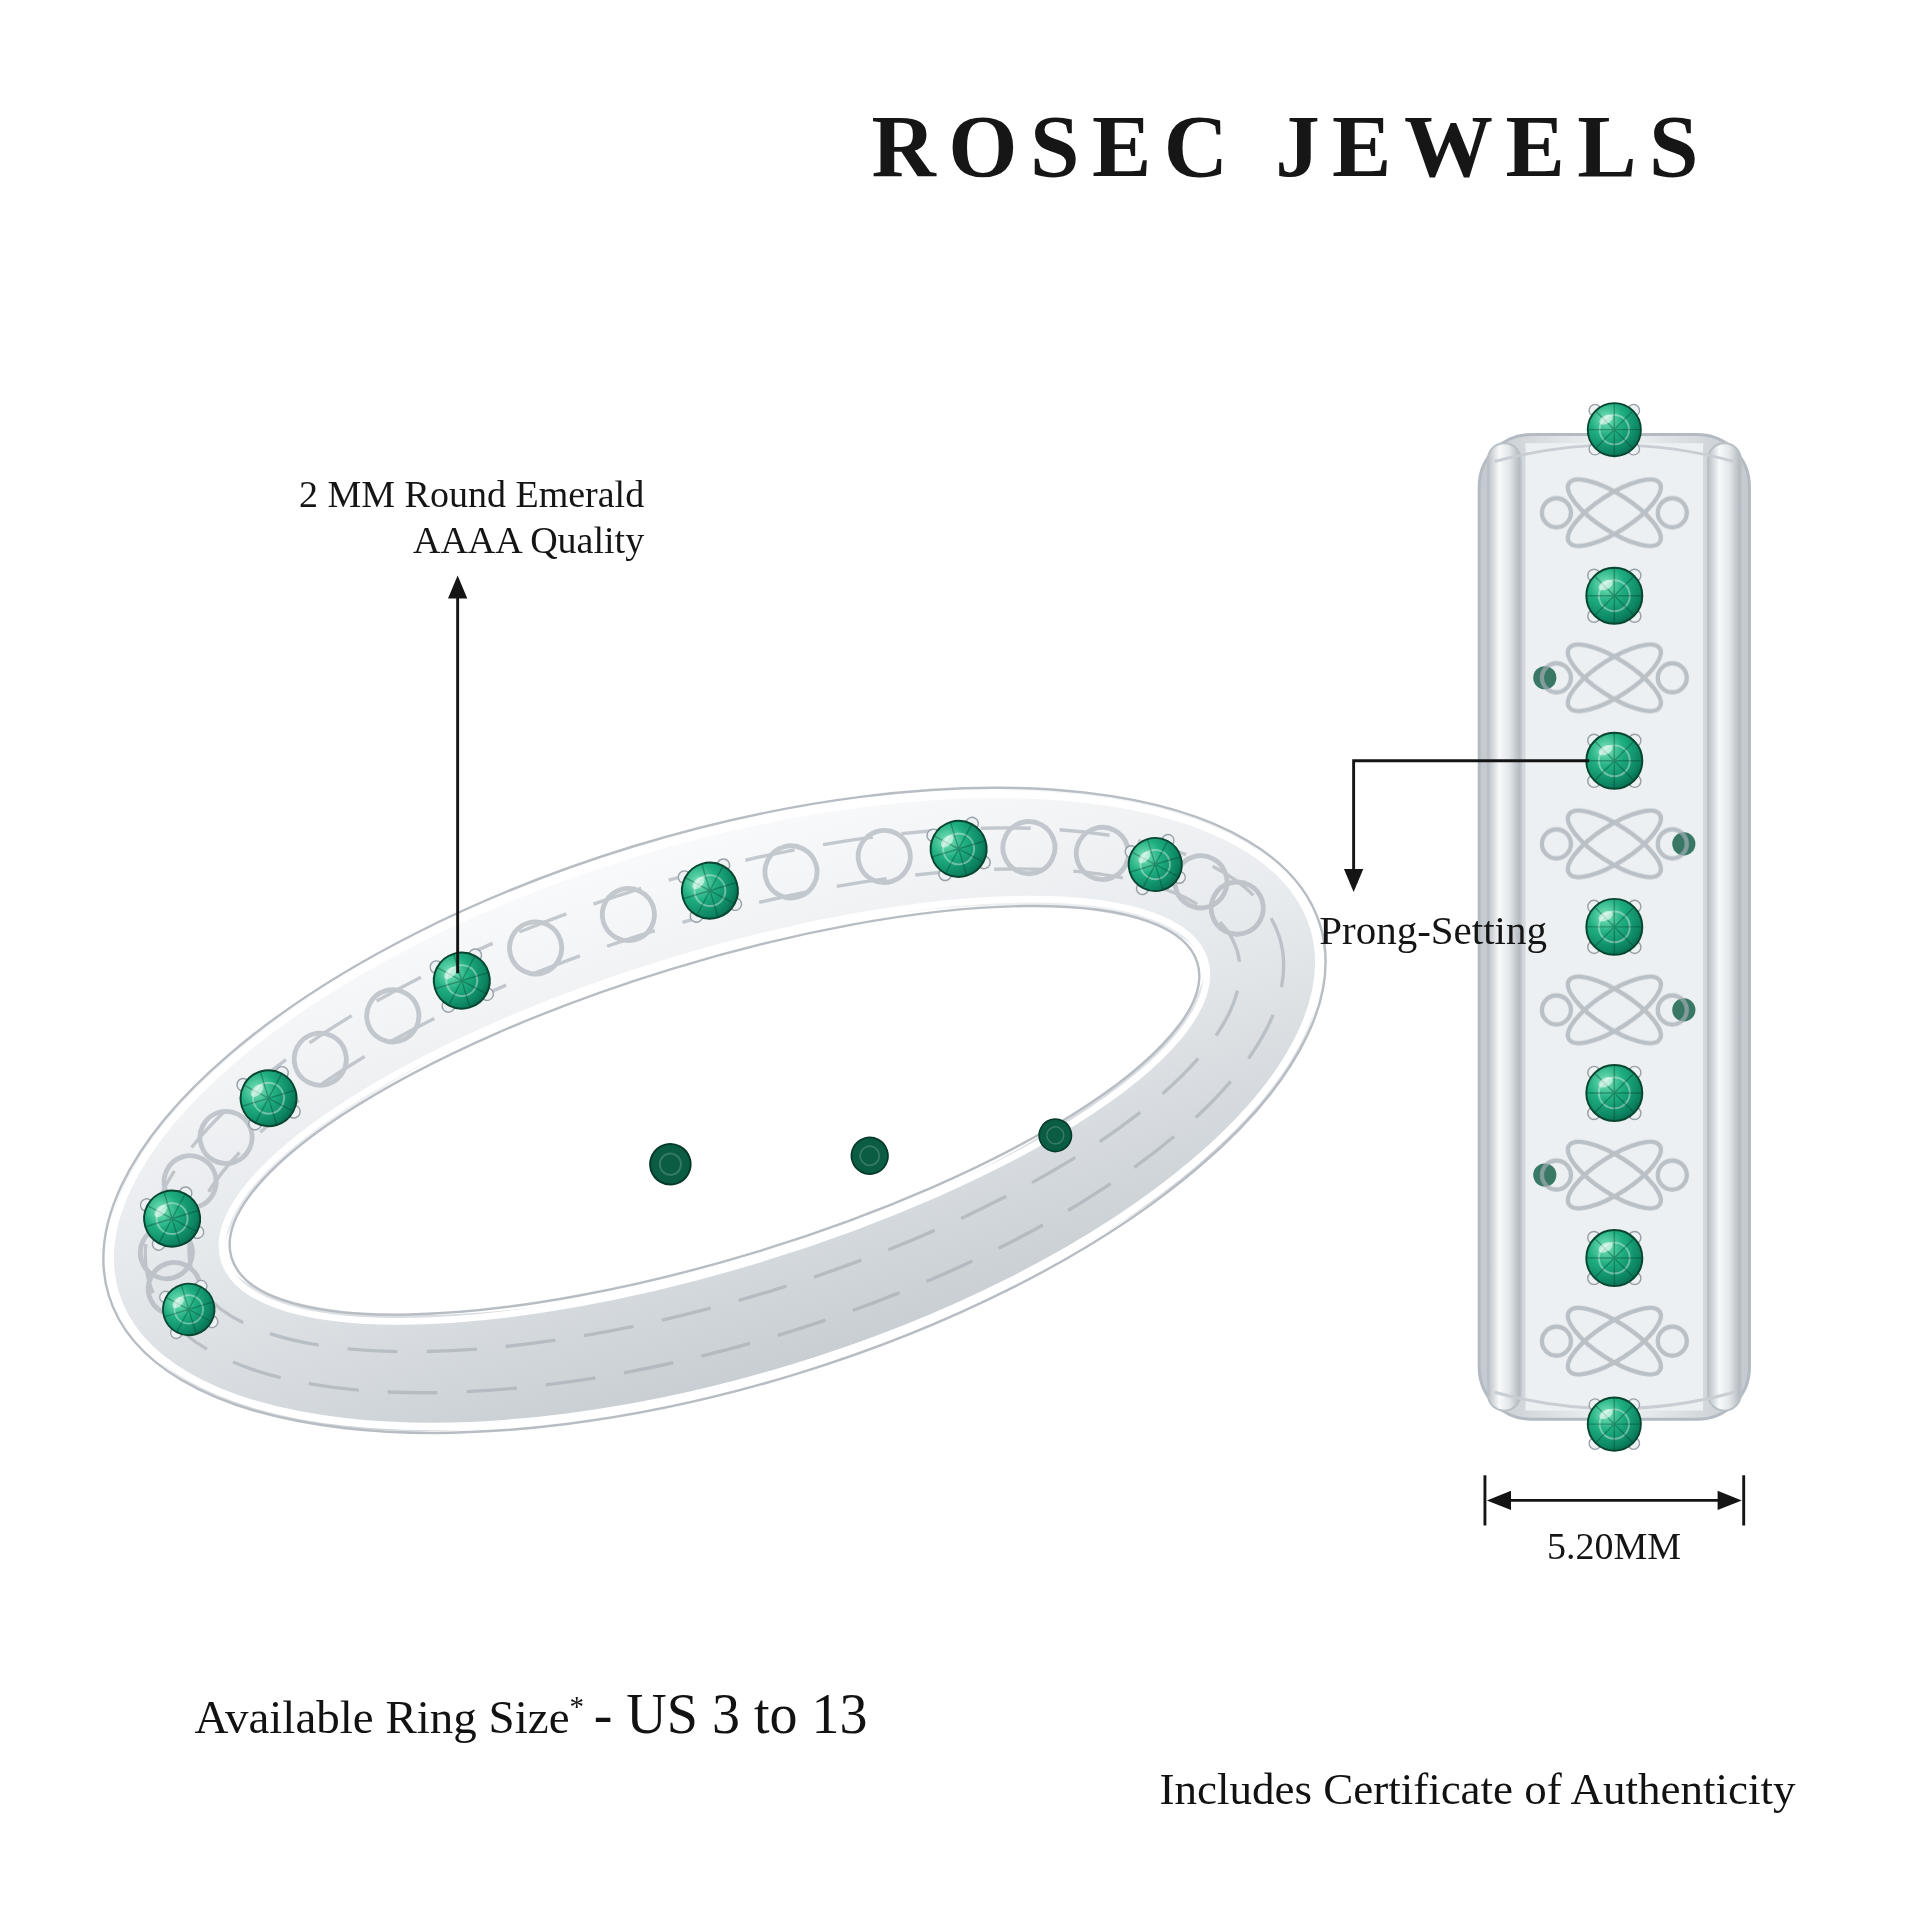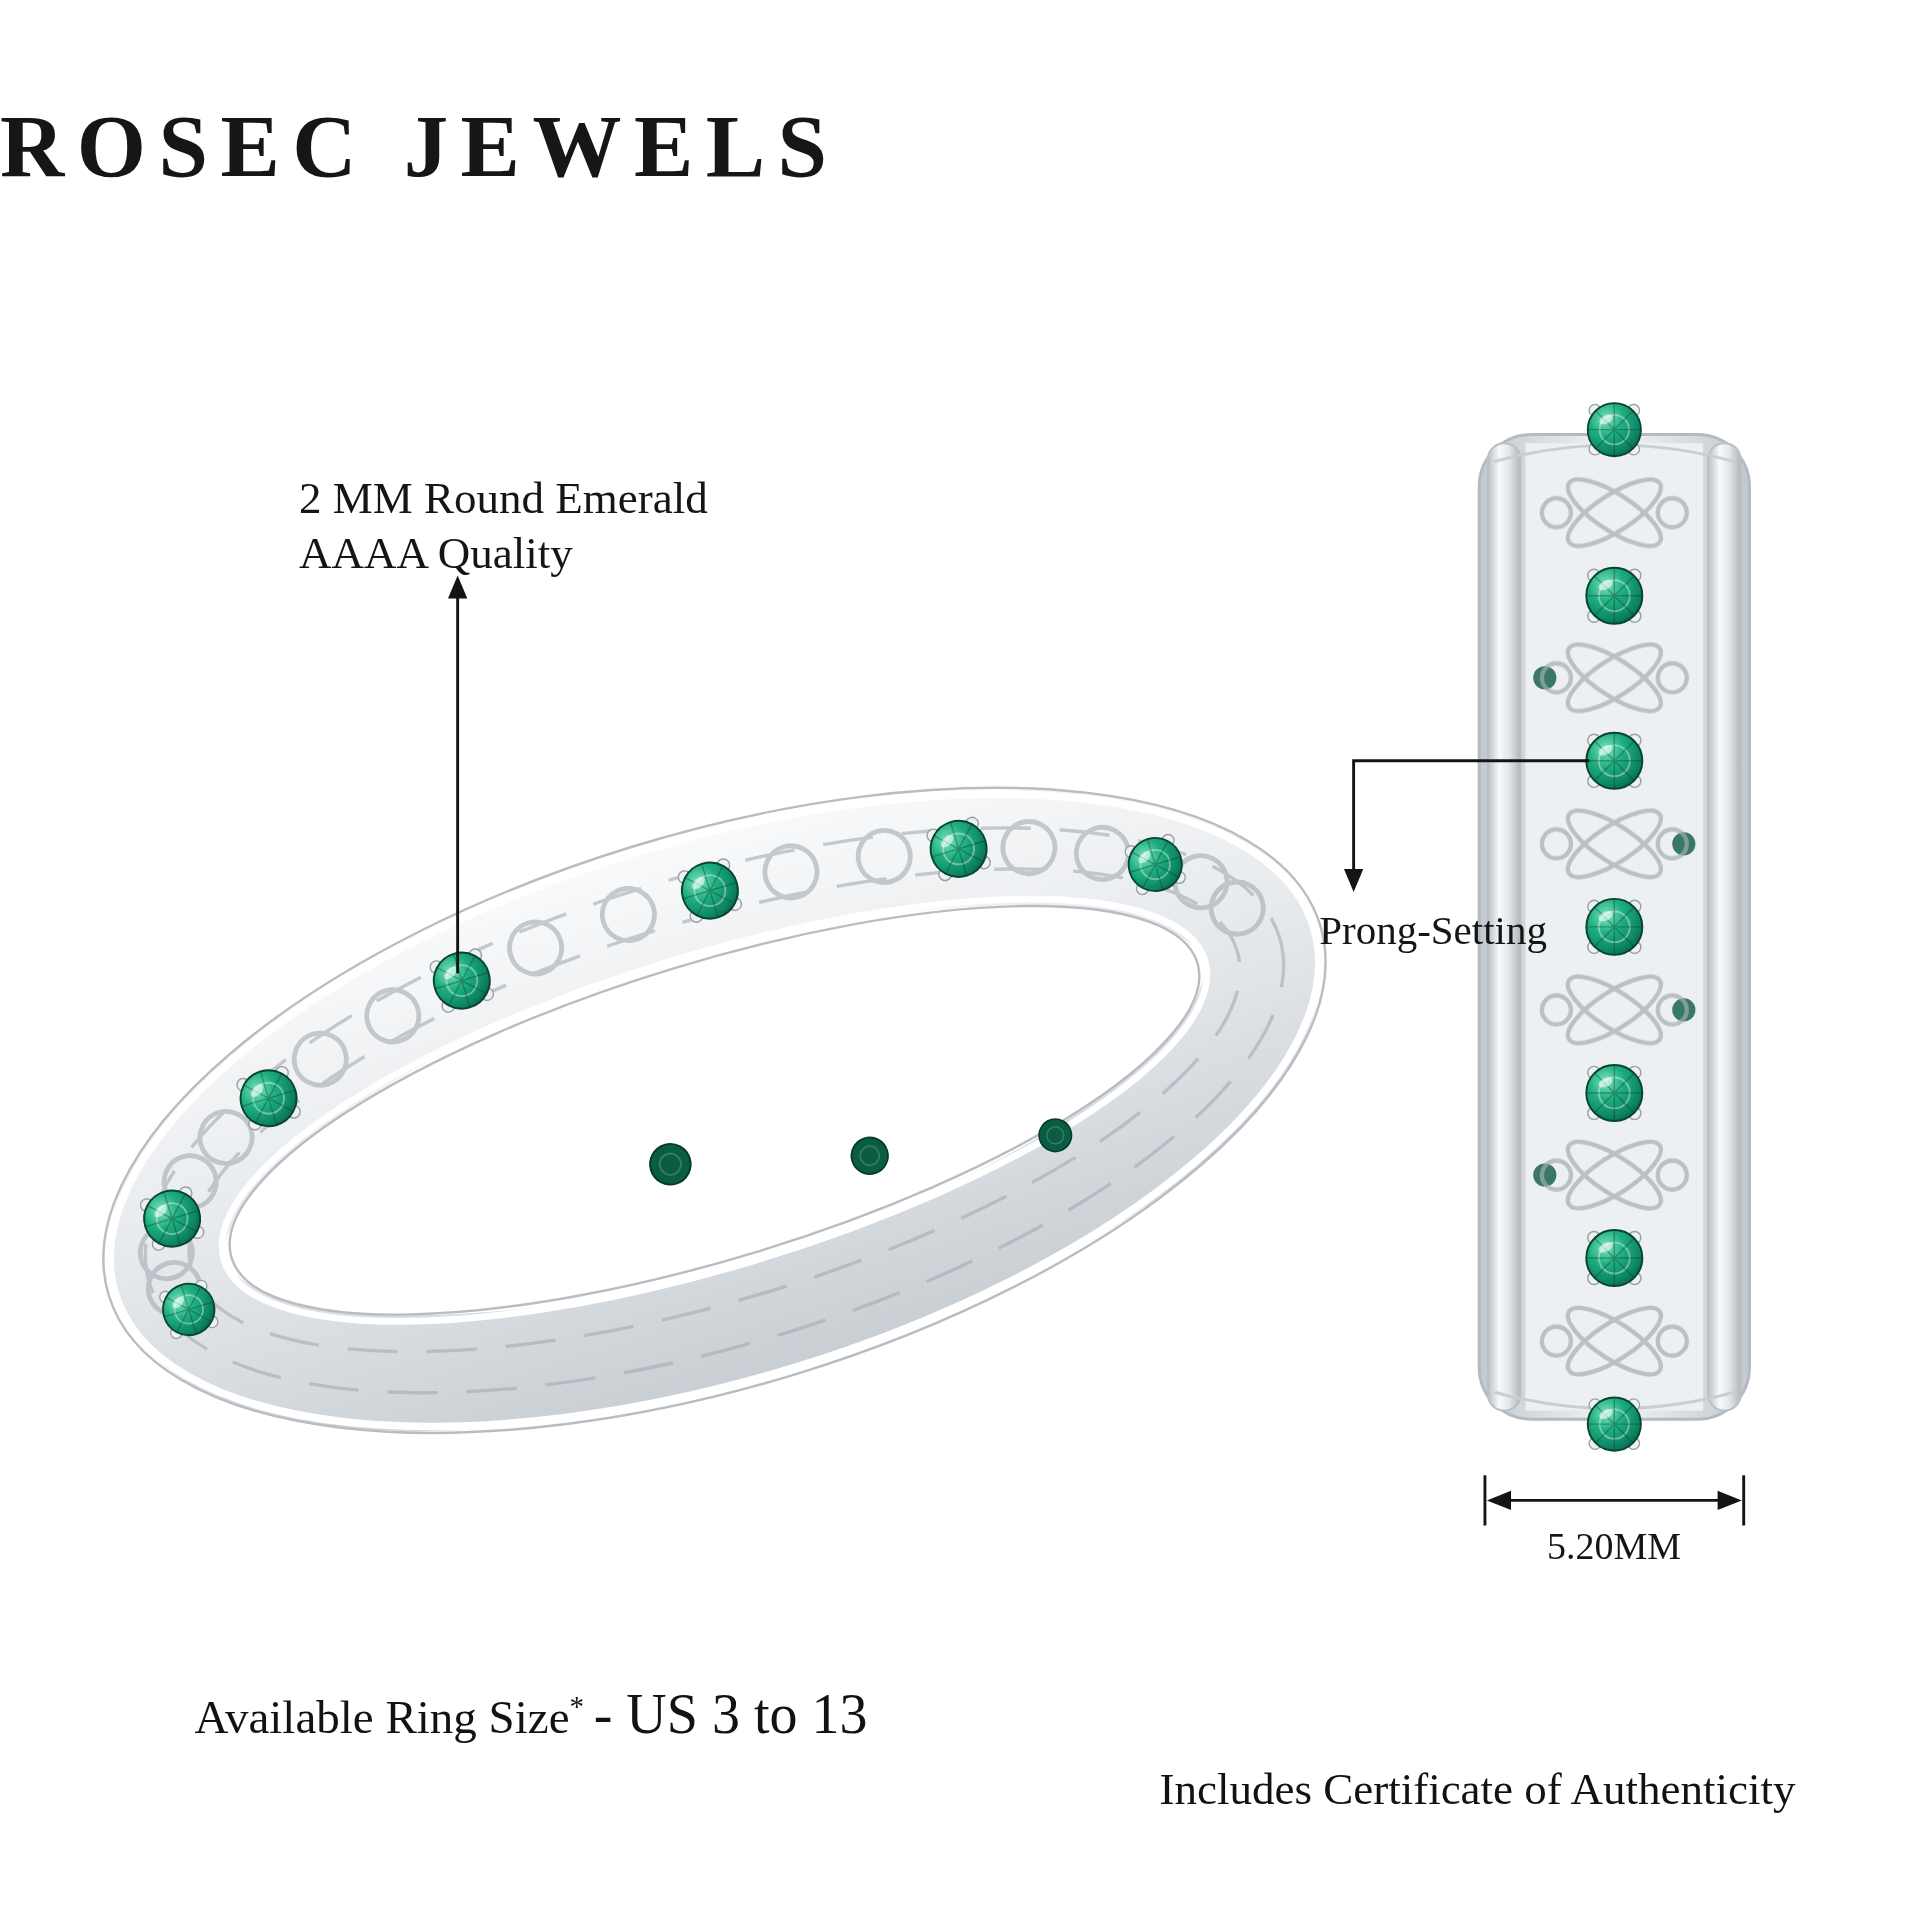--- a/index.html
+++ b/index.html
@@ -20,42 +20,42 @@
   }
   svg.scene {
     position: absolute;
     left: 0; top: 0;
     width: 1931px; height: 1931px;
   }
   .brand {
     position: absolute;
     left: 0; top: 95px;
     width: 1711px;
-    text-align: left;
+    text-align: right;
     font-size: 89px;
     font-weight: bold;
     letter-spacing: 0.14em;
     color: #161616;
   }
   .tagline {
     position: absolute;
     left: 0; top: 224px;
     width: 1931px;
     text-align: center;
     font-size: 54px;
     font-weight: normal;
     letter-spacing: 0.035em;
     color: #1d1d1d;
   }
   .callout-stone {
     position: absolute;
     left: 299px; top: 471px;
-    font-size: 45px;
+    font-size: 38px;
     line-height: 1.22;
-    text-align: left;
+    text-align: right;
     color: #151515;
   }
   .callout-prong {
     position: absolute;
     left: 1161px; top: 906px;
     width: 386px;
     text-align: right;
     font-size: 41px;
     color: #151515;
   }

